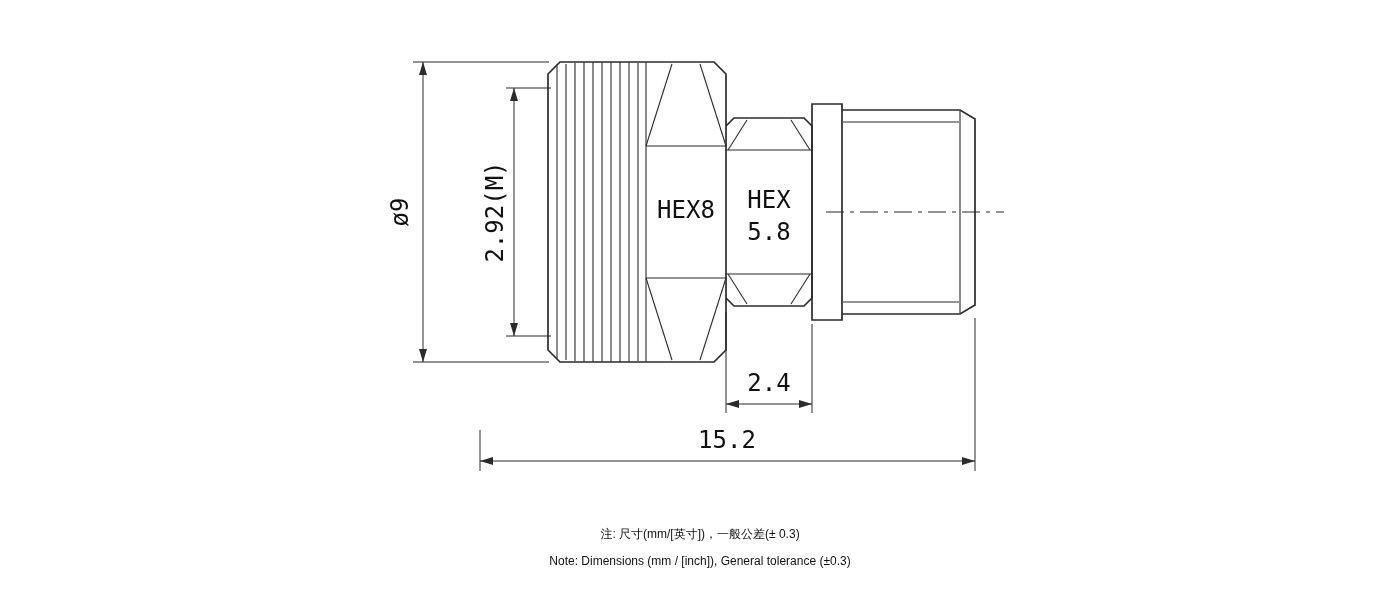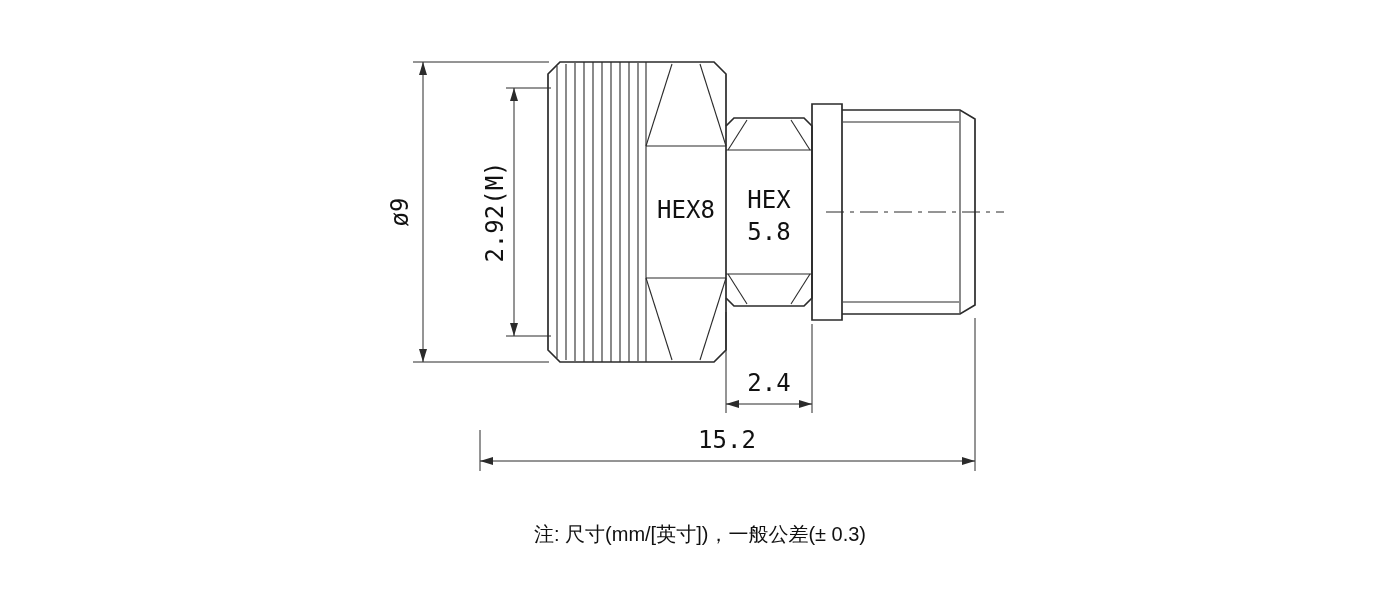--- a/index.html
+++ b/index.html
@@ -27,21 +27,21 @@
     font-size: 24px;
     fill: #111111;
   }
   .notes {
     position: absolute;
     left: 0;
     top: 521px;
     width: 100%;
     text-align: center;
     font-family: "Liberation Sans", "DejaVu Sans", sans-serif;
-    font-size: 20px;
+    font-size: 12px;
     line-height: 27px;
     color: #111111;
   }
 </style>
 </head>
 <body>
 
 <div class="stage">
 
   <svg width="1400" height="600" viewBox="0 0 1400 600">
@@ -127,15 +127,16 @@
     <g>
       <line class="dim" x1="480" y1="430" x2="480" y2="471"></line>
       <line class="dim" x1="975" y1="318" x2="975" y2="471"></line>
       <line class="dim" x1="480" y1="461" x2="975" y2="461" marker-start="url(#arr)" marker-end="url(#arr)"></line>
       <text class="dim-label" x="727" y="448" text-anchor="middle">15.2</text>
     </g>
   </svg>
 
   <div class="notes">
     <div>注: 尺寸(mm/[英寸])，一般公差(± 0.3)</div>
+    <div>Note: Dimensions (mm / [inch]), General tolerance (±0.3)</div>
   </div>
 
 </div>
 
 </body></html>

